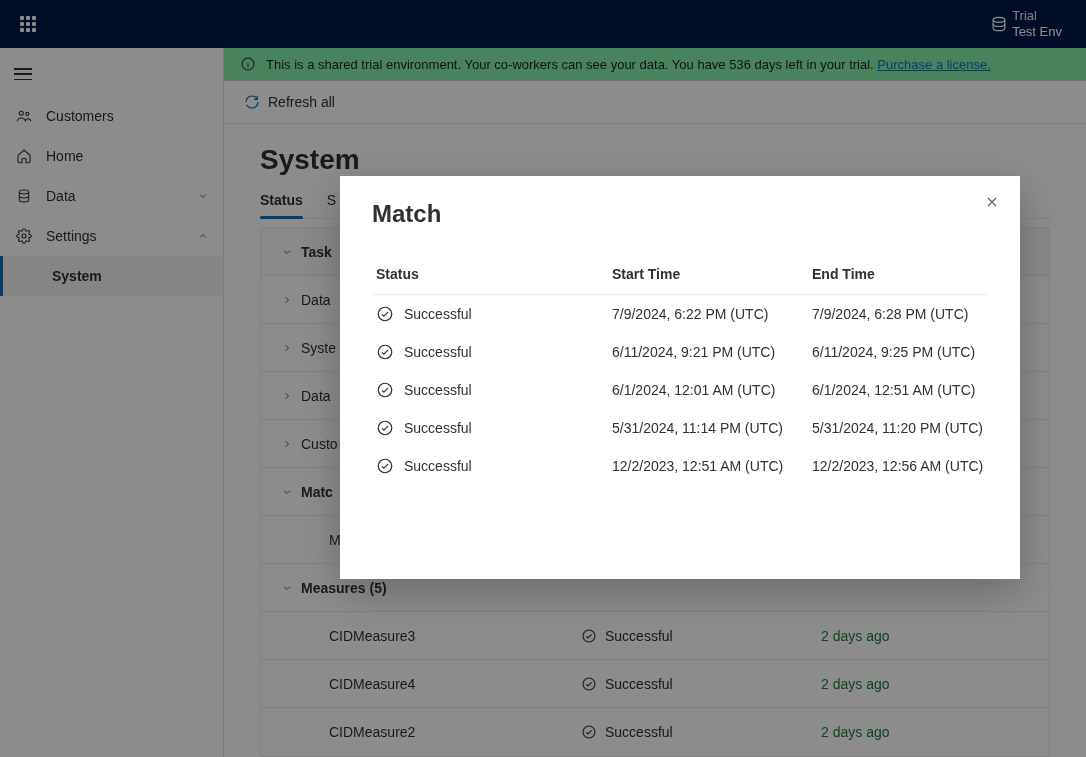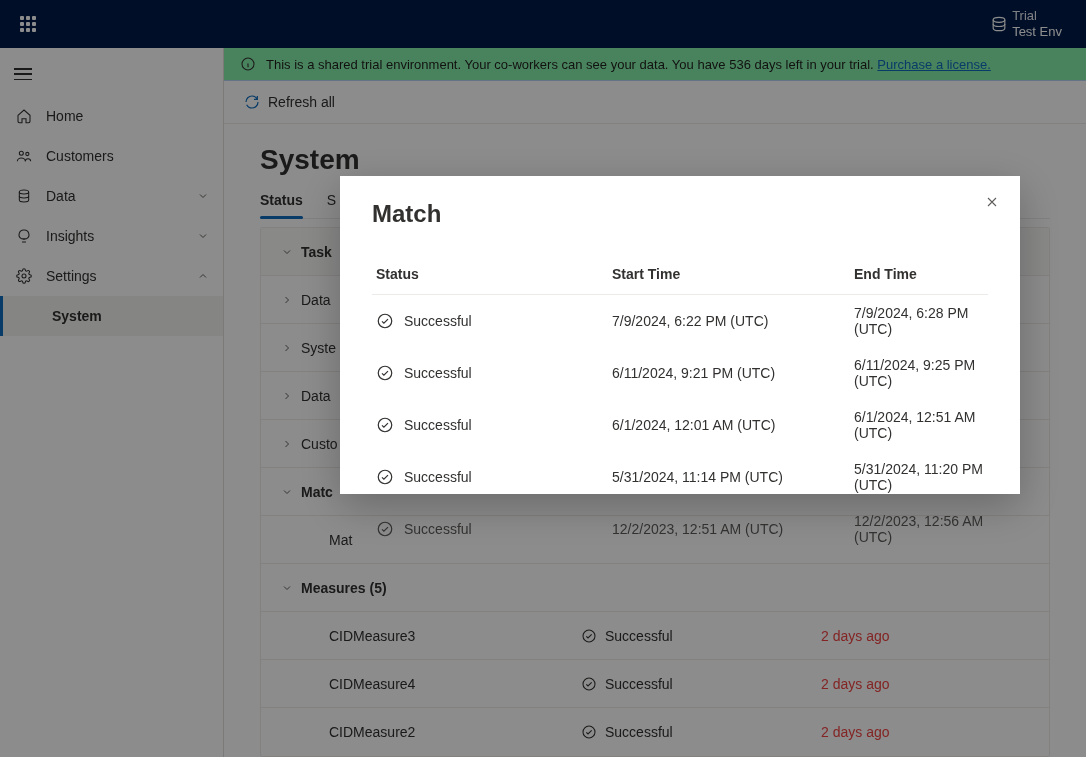--- a/index.html
+++ b/index.html
@@ -48,35 +48,35 @@
   .tab.active::after { content:""; position:absolute; left:0; right:0; bottom:-1px; height:3px; background:#0f6cbd; border-radius:2px;}
 
   .grid { border:1px solid #edebe9; border-radius:2px; }
   .grid-row { display:flex; align-items:center; height:48px; border-bottom:1px solid #edebe9; padding:0 12px;}
   .grid-row:last-child{border-bottom:none;}
   .grid-header { color:#605e5c; font-weight:600; background:#faf9f8;}
   .grid-header .col-task { font-weight:600; color:#323130;}
   .col-caret{ width:28px; display:flex; justify-content:center;}
   .col-task { flex: 0 0 280px; }
   .col-status { flex: 0 0 240px; display:flex; align-items:center; gap:8px;}
-  .col-time { flex:1; color:#ef4444;}
+  .col-time { flex:1; color:#15803d;}
   .group-row { font-weight:600; }
   .child-row .col-task { padding-left: 28px; }
 
   
   .overlay { position:absolute; inset:0; background:rgba(0,0,0,0.45); }
-  .modal { position:absolute; top:176px; left:340px; width:680px; height:318px; background:#fff; box-shadow:0 12px 40px rgba(0,0,0,.25); padding: 24px 32px; }
+  .modal { position:absolute; top:176px; left:340px; width:680px; height:403px; background:#fff; box-shadow:0 12px 40px rgba(0,0,0,.25); padding: 24px 32px; }
   .modal-close { position:absolute; top:18px; right:20px; cursor:pointer; color:#605e5c; }
   .modal-title { font-size:24px; font-weight:600; margin-bottom: 28px; }
   .modal-table { width:100%; }
   .mhead { display:flex; padding: 10px 0 12px; border-bottom:1px solid #edebe9; font-weight:600; color:#323130;}
   .mrow { display:flex; align-items:center; padding: 10px 0; }
   .mcol-status { flex:0 0 240px; display:flex; align-items:center; gap:10px; padding-left:4px;}
   .mcol-start  { flex:0 0 200px; }
-  .mcol-end    { flex:1;margin-left:42px; }
+  .mcol-end    { flex:1; }
 
   
   svg { display:block; }
   .chevron-up   { transform: rotate(180deg); }
   .chevron-right{ transform: rotate(-90deg); }
 
 </style>
 </head>
 <body>
 
@@ -115,67 +115,54 @@
       <div class="ham-lines">
           <span></span>
           <span></span>
           <span></span>
         </div>
     </div>
 
     <div class="nav-item">
       <span class="icon">
         <svg width="16" height="16" viewBox="0 0 24 24" fill="none" stroke="#323130" stroke-width="1.6">
-            <path d="M3 11l9-8 9 8v9a2 2 0 01-2 2h-4v-6h-6v6H5a2 2 0 01-2-2z"></path>
-          </svg>
-      </span>
-      <span class="label">Home</span>
-    </div>
-
-    <div class="nav-item">
-      <span class="icon">
-        <svg width="16" height="16" viewBox="0 0 24 24" fill="none" stroke="#323130" stroke-width="1.6">
             <circle cx="8" cy="8" r="3"></circle>
             <circle cx="17" cy="9" r="2.4"></circle>
             <path d="M2 20c0-3 3-5 6-5s6 2 6 5"></path>
             <path d="M14 20c0-2.2 2-4 4-4s4 1.8 4 4"></path>
           </svg>
       </span>
       <span class="label">Customers</span>
+    </div>
+
+    <div class="nav-item">
+      <span class="icon">
+        <svg width="16" height="16" viewBox="0 0 24 24" fill="none" stroke="#323130" stroke-width="1.6">
+            <path d="M3 11l9-8 9 8v9a2 2 0 01-2 2h-4v-6h-6v6H5a2 2 0 01-2-2z"></path>
+          </svg>
+      </span>
+      <span class="label">Home</span>
     </div>
 
     <div class="nav-item expandable">
       <span class="icon">
         <svg width="16" height="16" viewBox="0 0 24 24" fill="none" stroke="#323130" stroke-width="1.6">
             <ellipse cx="12" cy="6" rx="7" ry="3"></ellipse>
             <path d="M5 6v12c0 1.7 3.1 3 7 3s7-1.3 7-3V6"></path>
             <path d="M5 12c0 1.7 3.1 3 7 3s7-1.3 7-3"></path>
           </svg>
       </span>
       <span class="label">Data</span>
       <span class="chev">
         <svg width="12" height="12" viewBox="0 0 24 24" fill="none" stroke="#605e5c" stroke-width="2">
             <path d="M6 9l6 6 6-6"></path>
           </svg>
       </span>
     </div>
 
-    <div class="nav-item expandable">
-      <span class="icon">
-        <svg width="16" height="16" viewBox="0 0 24 24" fill="none" stroke="#323130" stroke-width="1.6">
-            <path d="M9 21h6M10 17h4M12 3a7 7 0 00-4 13h8a7 7 0 00-4-13z"></path>
-          </svg>
-      </span>
-      <span class="label">Insights</span>
-      <span class="chev">
-        <svg width="12" height="12" viewBox="0 0 24 24" fill="none" stroke="#605e5c" stroke-width="2">
-            <path d="M6 9l6 6 6-6"></path>
-          </svg>
-      </span>
-    </div>
 
     <div class="nav-item expandable">
       <span class="icon">
         <svg width="16" height="16" viewBox="0 0 24 24" fill="none" stroke="#323130" stroke-width="1.6">
             <circle cx="12" cy="12" r="3"></circle>
             <path d="M19.4 15a1.7 1.7 0 00.34 1.87l.06.06a2 2 0 11-2.83 2.83l-.06-.06a1.7 1.7 0 00-1.87-.34 1.7 1.7 0 00-1 1.55V21a2 2 0 11-4 0v-.09a1.7 1.7 0 00-1-1.55 1.7 1.7 0 00-1.87.34l-.06.06a2 2 0 11-2.83-2.83l.06-.06a1.7 1.7 0 00.34-1.87 1.7 1.7 0 00-1.55-1H3a2 2 0 110-4h.09a1.7 1.7 0 001.55-1 1.7 1.7 0 00-.34-1.87l-.06-.06a2 2 0 112.83-2.83l.06.06a1.7 1.7 0 001.87.34H9a1.7 1.7 0 001-1.55V3a2 2 0 114 0v.09a1.7 1.7 0 001 1.55 1.7 1.7 0 001.87-.34l.06-.06a2 2 0 112.83 2.83l-.06.06a1.7 1.7 0 00-.34 1.87V9a1.7 1.7 0 001.55 1H21a2 2 0 110 4h-.09a1.7 1.7 0 00-1.55 1z"></path>
           </svg>
       </span>
       <span class="label">Settings</span>
       <span class="chev chevron-up">

